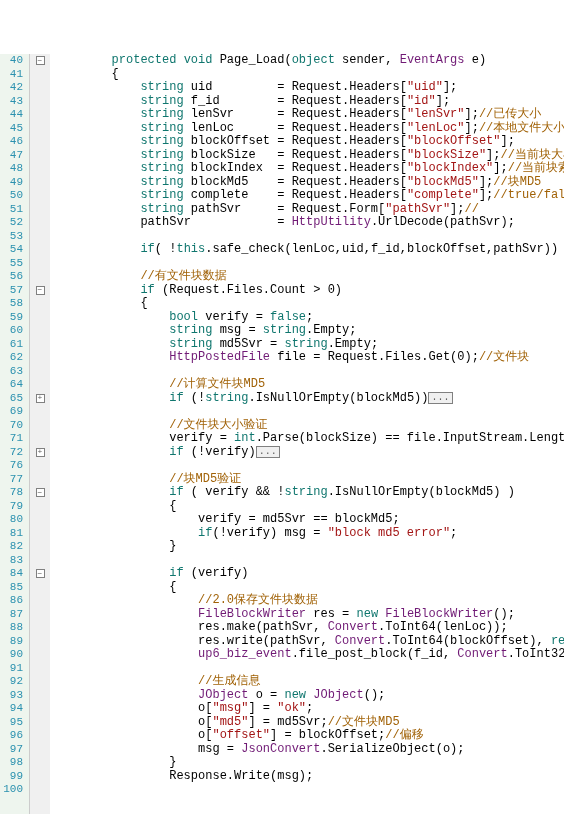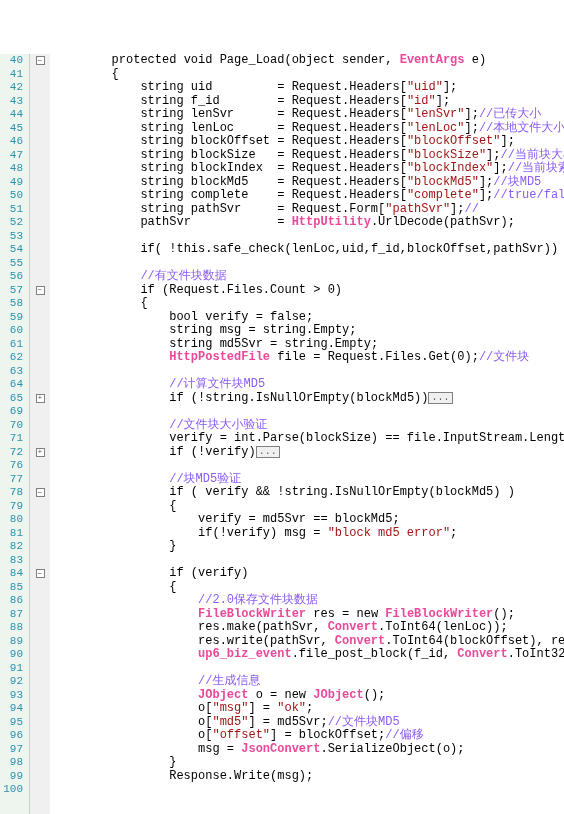--- a/index.html
+++ b/index.html
@@ -51,24 +51,24 @@
     line-height: 0;
     color: #606060;
   }
   .code {
     flex: 1;
     overflow: hidden;
     padding-left: 4px;
   }
   .ln { height: 13.5px; text-align: right; }
   .code-line { height: 13.5px; }
-  .kw { color: #000000; } 
-  .ty { color: #ec4899; font-weight: bold; } 
+  .kw { color: #0f766e; } 
+  .ty { color: #701a75; } 
   .str { color: #a31515; } 
-  .cmt { color: #8b5cf6; }
+  .cmt { color: #a16207; }
   .plain { color: #000; }
   .box {
     display: inline-block;
     border: 1px solid #808080;
     background: #f0f0f0;
     color: #606060;
     padding: 0 2px;
     font-size: 10px;
     line-height: 10px;
     vertical-align: middle;

